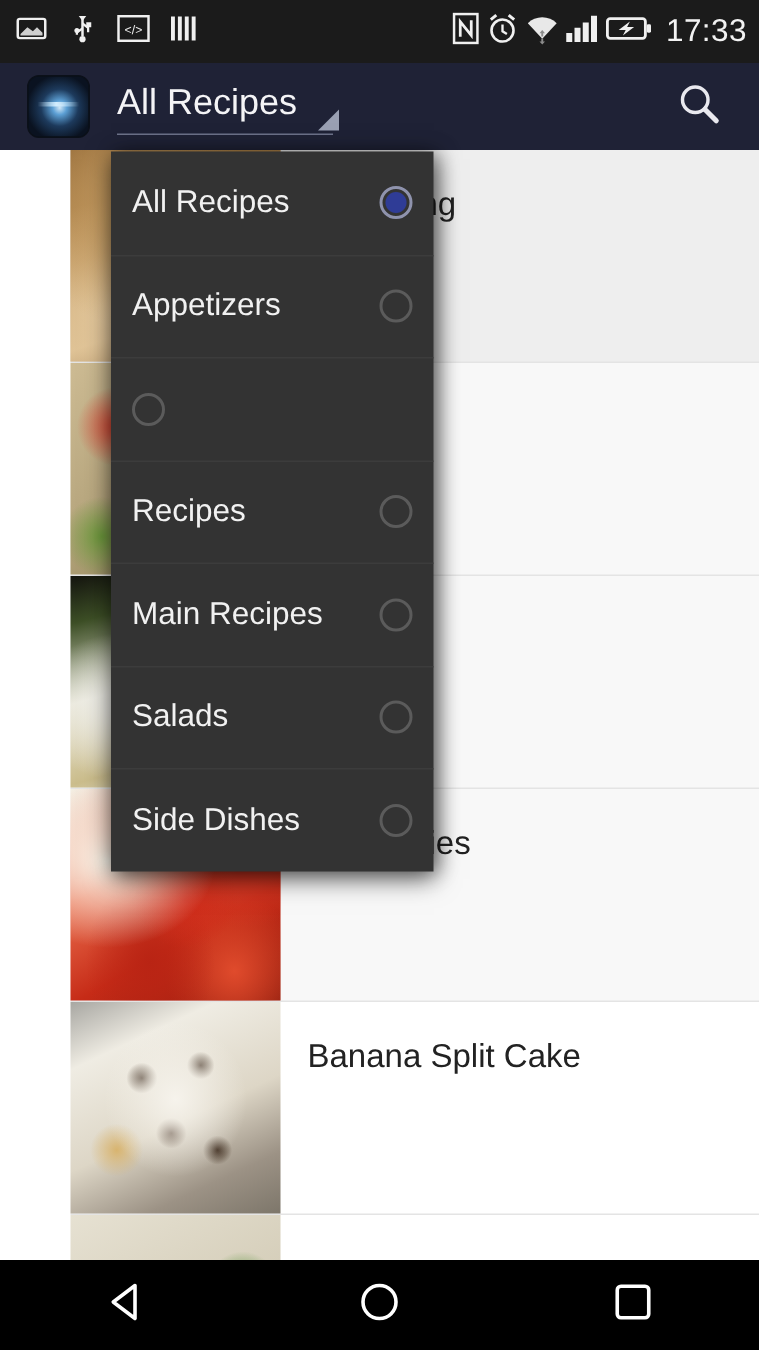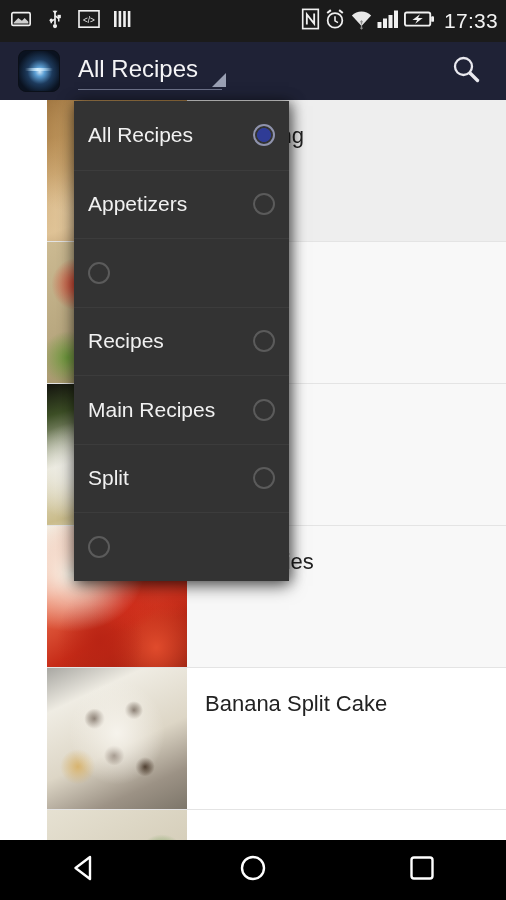--- a/index.html
+++ b/index.html
@@ -414,25 +414,26 @@
       <span class="menu-label">Recipes</span>
       <span class="radio"></span>
     </div>
 
     <div class="menu-item">
       <span class="menu-label">Main Recipes</span>
       <span class="radio"></span>
     </div>
 
     <div class="menu-item">
-      <span class="menu-label">Split</span>
-      <span class="radio"></span>
-    </div>
-
-    <div class="menu-item">
+      <span class="menu-label">Salads</span>
+      <span class="radio"></span>
+    </div>
+
+    <div class="menu-item">
+      <span class="menu-label">Side Dishes</span>
       <span class="radio"></span>
     </div>
 
   </div>
 
   <div id="navbar">
     <div class="nav-btn">
       <span>
         <svg width="34" height="34" viewBox="0 0 34 34">
           <path d="M23 6L8.5 17L23 28z" fill="none" stroke="#ffffff" stroke-width="2.4" stroke-linejoin="round"></path>

